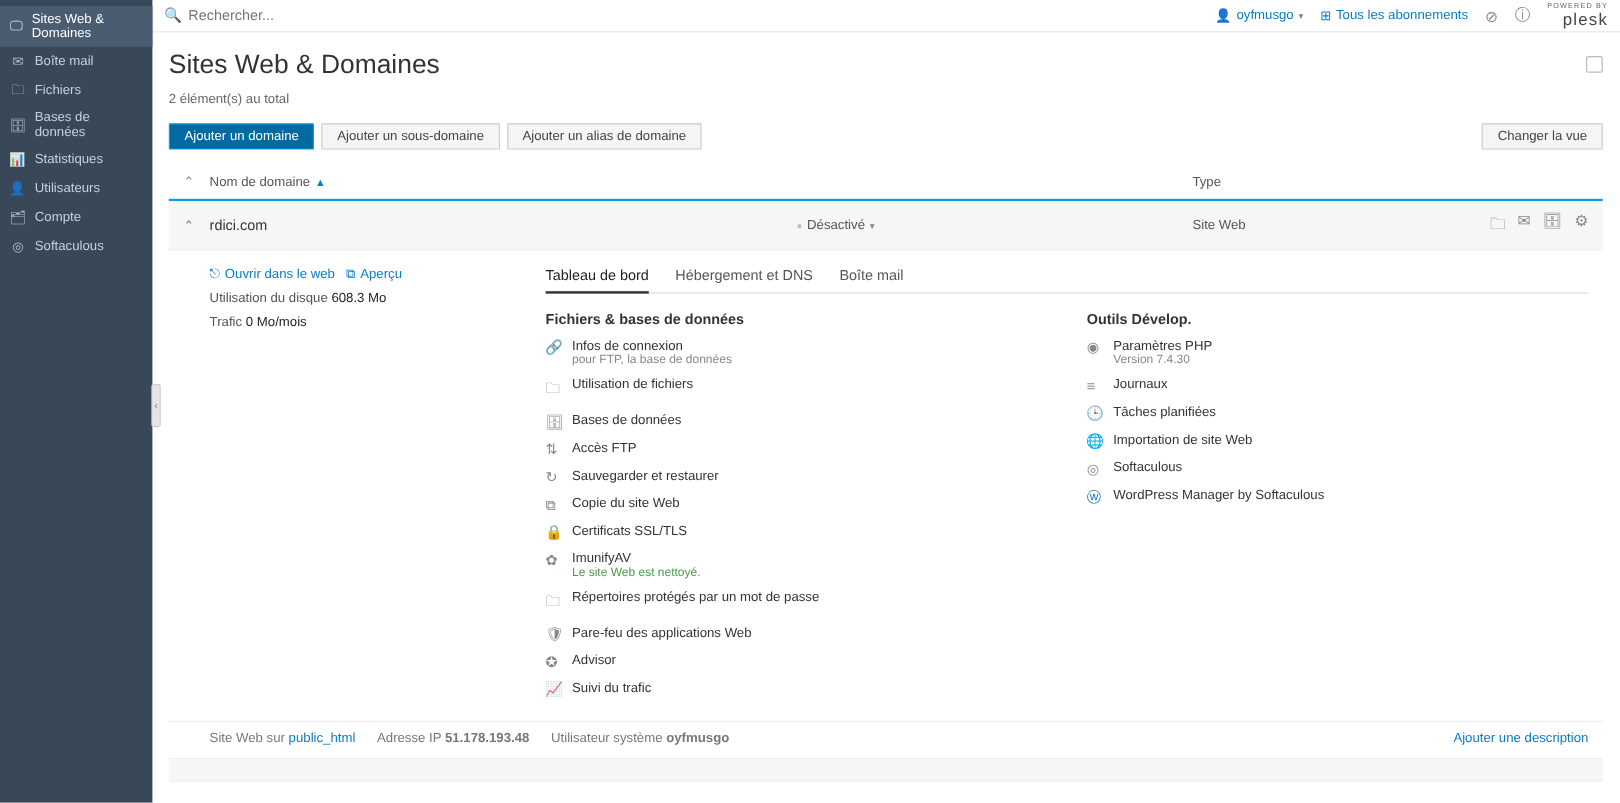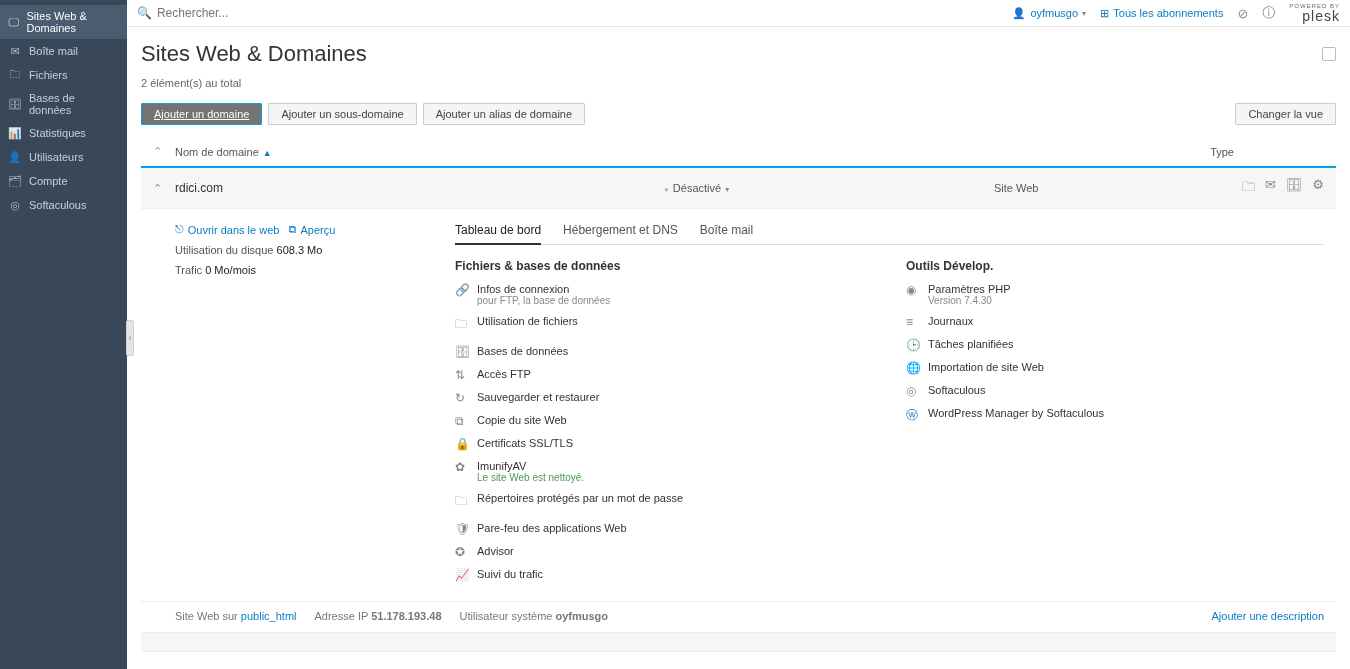--- a/index.html
+++ b/index.html
@@ -29,29 +29,29 @@
 
 
 .content { flex:1; overflow-y:auto; padding: 14px 14px 20px 14px; }
 h1 { font-size: 22px; font-weight: 400; color: #333; }
 .page-head { display:flex; align-items:center; justify-content:space-between; }
 .page-head .sq { width:14px; height:14px; border:1px solid #bbb; border-radius:2px;}
 .summary { color:#666; font-size:11px; margin-top:10px; }
 
 .action-bar { display:flex; align-items:center; gap:6px; margin-top:14px; }
 .btn { padding: 4px 12px; font-size:11px; border:1px solid #ccc; background:#f5f5f5; color:#444; border-radius:1px; cursor:pointer;}
-.btn.primary { background:#737373; border-color:#0a9ee6; color:#fff;text-decoration:underline; }
+.btn.primary { background:#0369a1; border-color:#0a9ee6; color:#fff; }
 .spacer { flex:1; }
 
 
 .thead { display:flex; align-items:center; padding: 10px 12px 8px 12px; border-bottom:2px solid #0a9ee6; margin-top:10px; font-size:11px; color:#555;}
 .col-toggle { width:22px; color:#999;}
 .col-name { flex:1; }
 .col-status { width:330px; }
-.col-type { width:240px;text-align:right; }
+.col-type { width:240px; }
 .col-actions { width:90px; }
 .sort { color:#0a7cc4; font-size:9px; margin-left:4px;}
 
 
 .domain-head { display:flex; align-items:center; padding: 9px 12px; background:#f6f6f6; border-bottom:1px solid #eee; font-size:12px;}
 .domain-head .name { flex:1; color:#333; font-weight:500;}
 .domain-head .status { width:330px; color:#555; font-size:11px;}
 .domain-head .status .dot { color:#bbb; font-size:8px; margin-right:4px;}
 .domain-head .status .car { color:#888; font-size:8px; margin-left:4px;}
 .domain-head .type { width:240px; font-size:11px; color:#555;}

